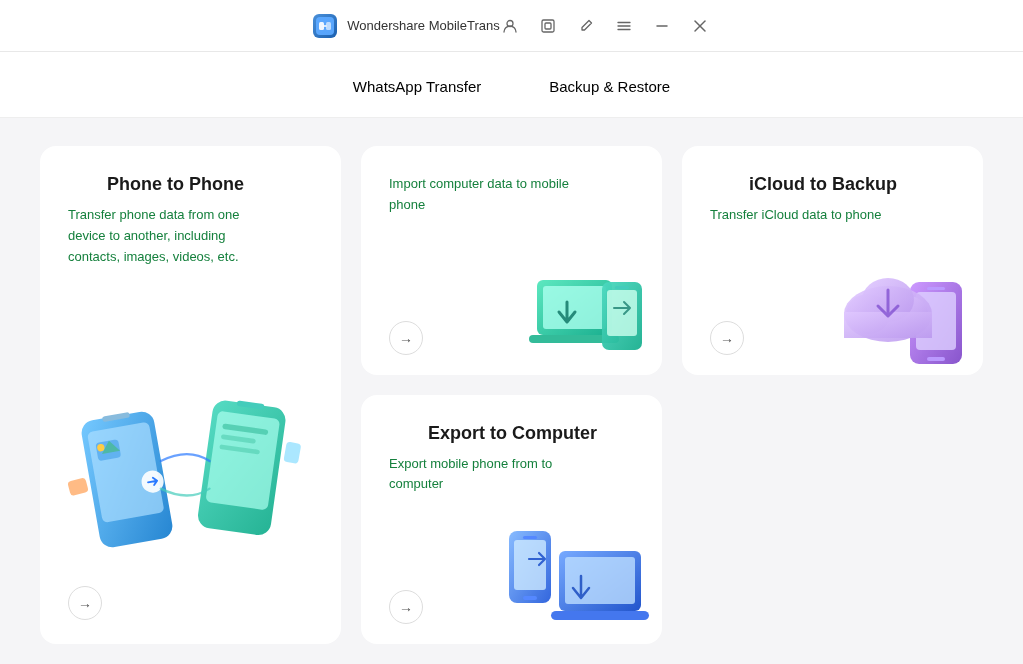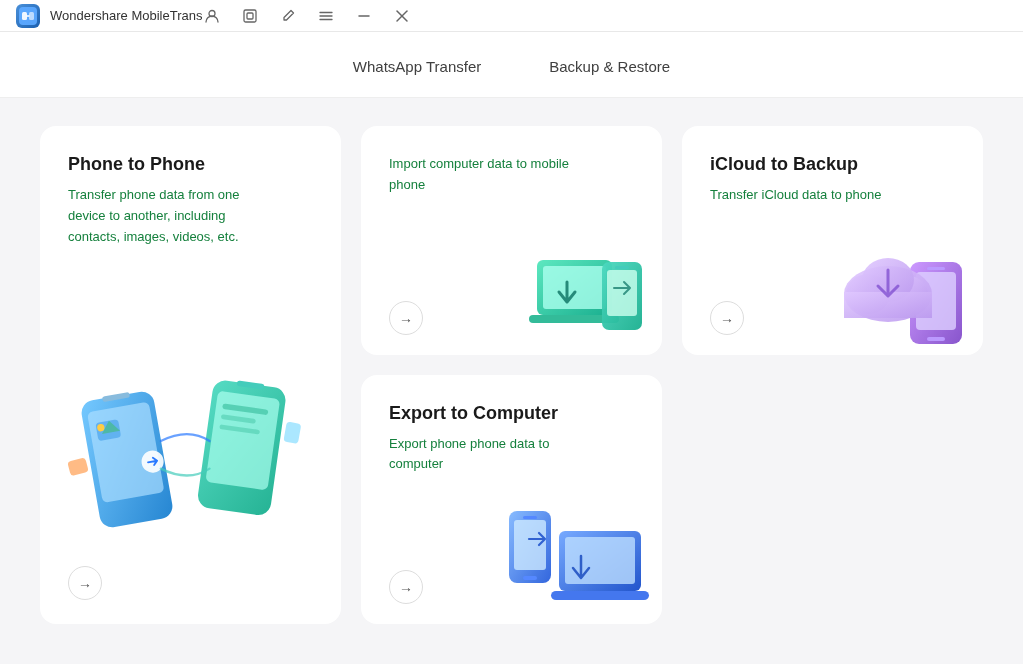--- a/index.html
+++ b/index.html
@@ -10,24 +10,24 @@
       width: 1023px;
       height: 664px;
       overflow: hidden;
       user-select: none;
     }
 
     
     .titlebar {
       display: flex;
       align-items: center;
-      justify-content: flex-start;
+      justify-content: center;
       background: #ffffff;
       padding: 0 16px;
-      height: 32px;
+      height: 52px;
       border-bottom: 1px solid #e8e8e8;
     }
 
     .titlebar-left {
       display: flex;
       align-items: center;
       gap: 10px;
     }
 
     .app-icon {
@@ -78,21 +78,21 @@
 
     .nav-tab {
       padding: 10px 30px;
       border-radius: 50px;
       font-size: 15px;
       font-weight: 500;
       cursor: pointer;
       border: none;
       outline: none;
       background: transparent;
-      color: #404040;
+      color: #000000;
     }
 
     .nav-tab.active {
       background: #2979ff;
       color: #ffffff;
     }
 
     
     .main-content {
       padding: 28px 40px;
@@ -118,20 +118,21 @@
 
     .card-large {
       grid-row: span 2;
     }
 
     .card-title {
       font-size: 18px;
       font-weight: 700;
       color: #1a1a1a;
       margin-bottom: 10px;
+      margin-left: 39px;
     }
 
     .card-desc {
       font-size: 13px;
       color: #15803d;
       line-height: 1.6;
       max-width: 200px;
     }
 
     .card-arrow {
@@ -337,21 +338,21 @@
             <stop offset="100%" stop-color="#bb99ee"></stop>
           </linearGradient>
         </defs>
       </svg>
     </div>
     <div class="card-arrow" style="position:absolute; bottom:20px; left:28px;">→</div>
   </div>
 
   <div class="card">
     <div class="card-title">Export to Computer</div>
-    <div class="card-desc">Export phone phone data to computer</div>
+    <div class="card-desc">Export mobile phone from to computer</div>
 
     <div style="position:absolute; right:8px; bottom:8px; width:150px; height:120px; pointer-events:none;">
       <svg viewBox="0 0 150 120" xmlns="http://www.w3.org/2000/svg" width="150" height="120">
 
         <g transform="translate(5, 15)">
           <rect x="0" y="0" width="42" height="72" rx="8" fill="url(#bluePhone2)"></rect>
           <rect x="5" y="9" width="32" height="50" rx="3" fill="#cce8ff" opacity="0.8"></rect>
           <rect x="14" y="5" width="14" height="3" rx="1.5" fill="#5588ff"></rect>
           <rect x="14" y="65" width="14" height="4" rx="2" fill="#5588ff"></rect>
 

